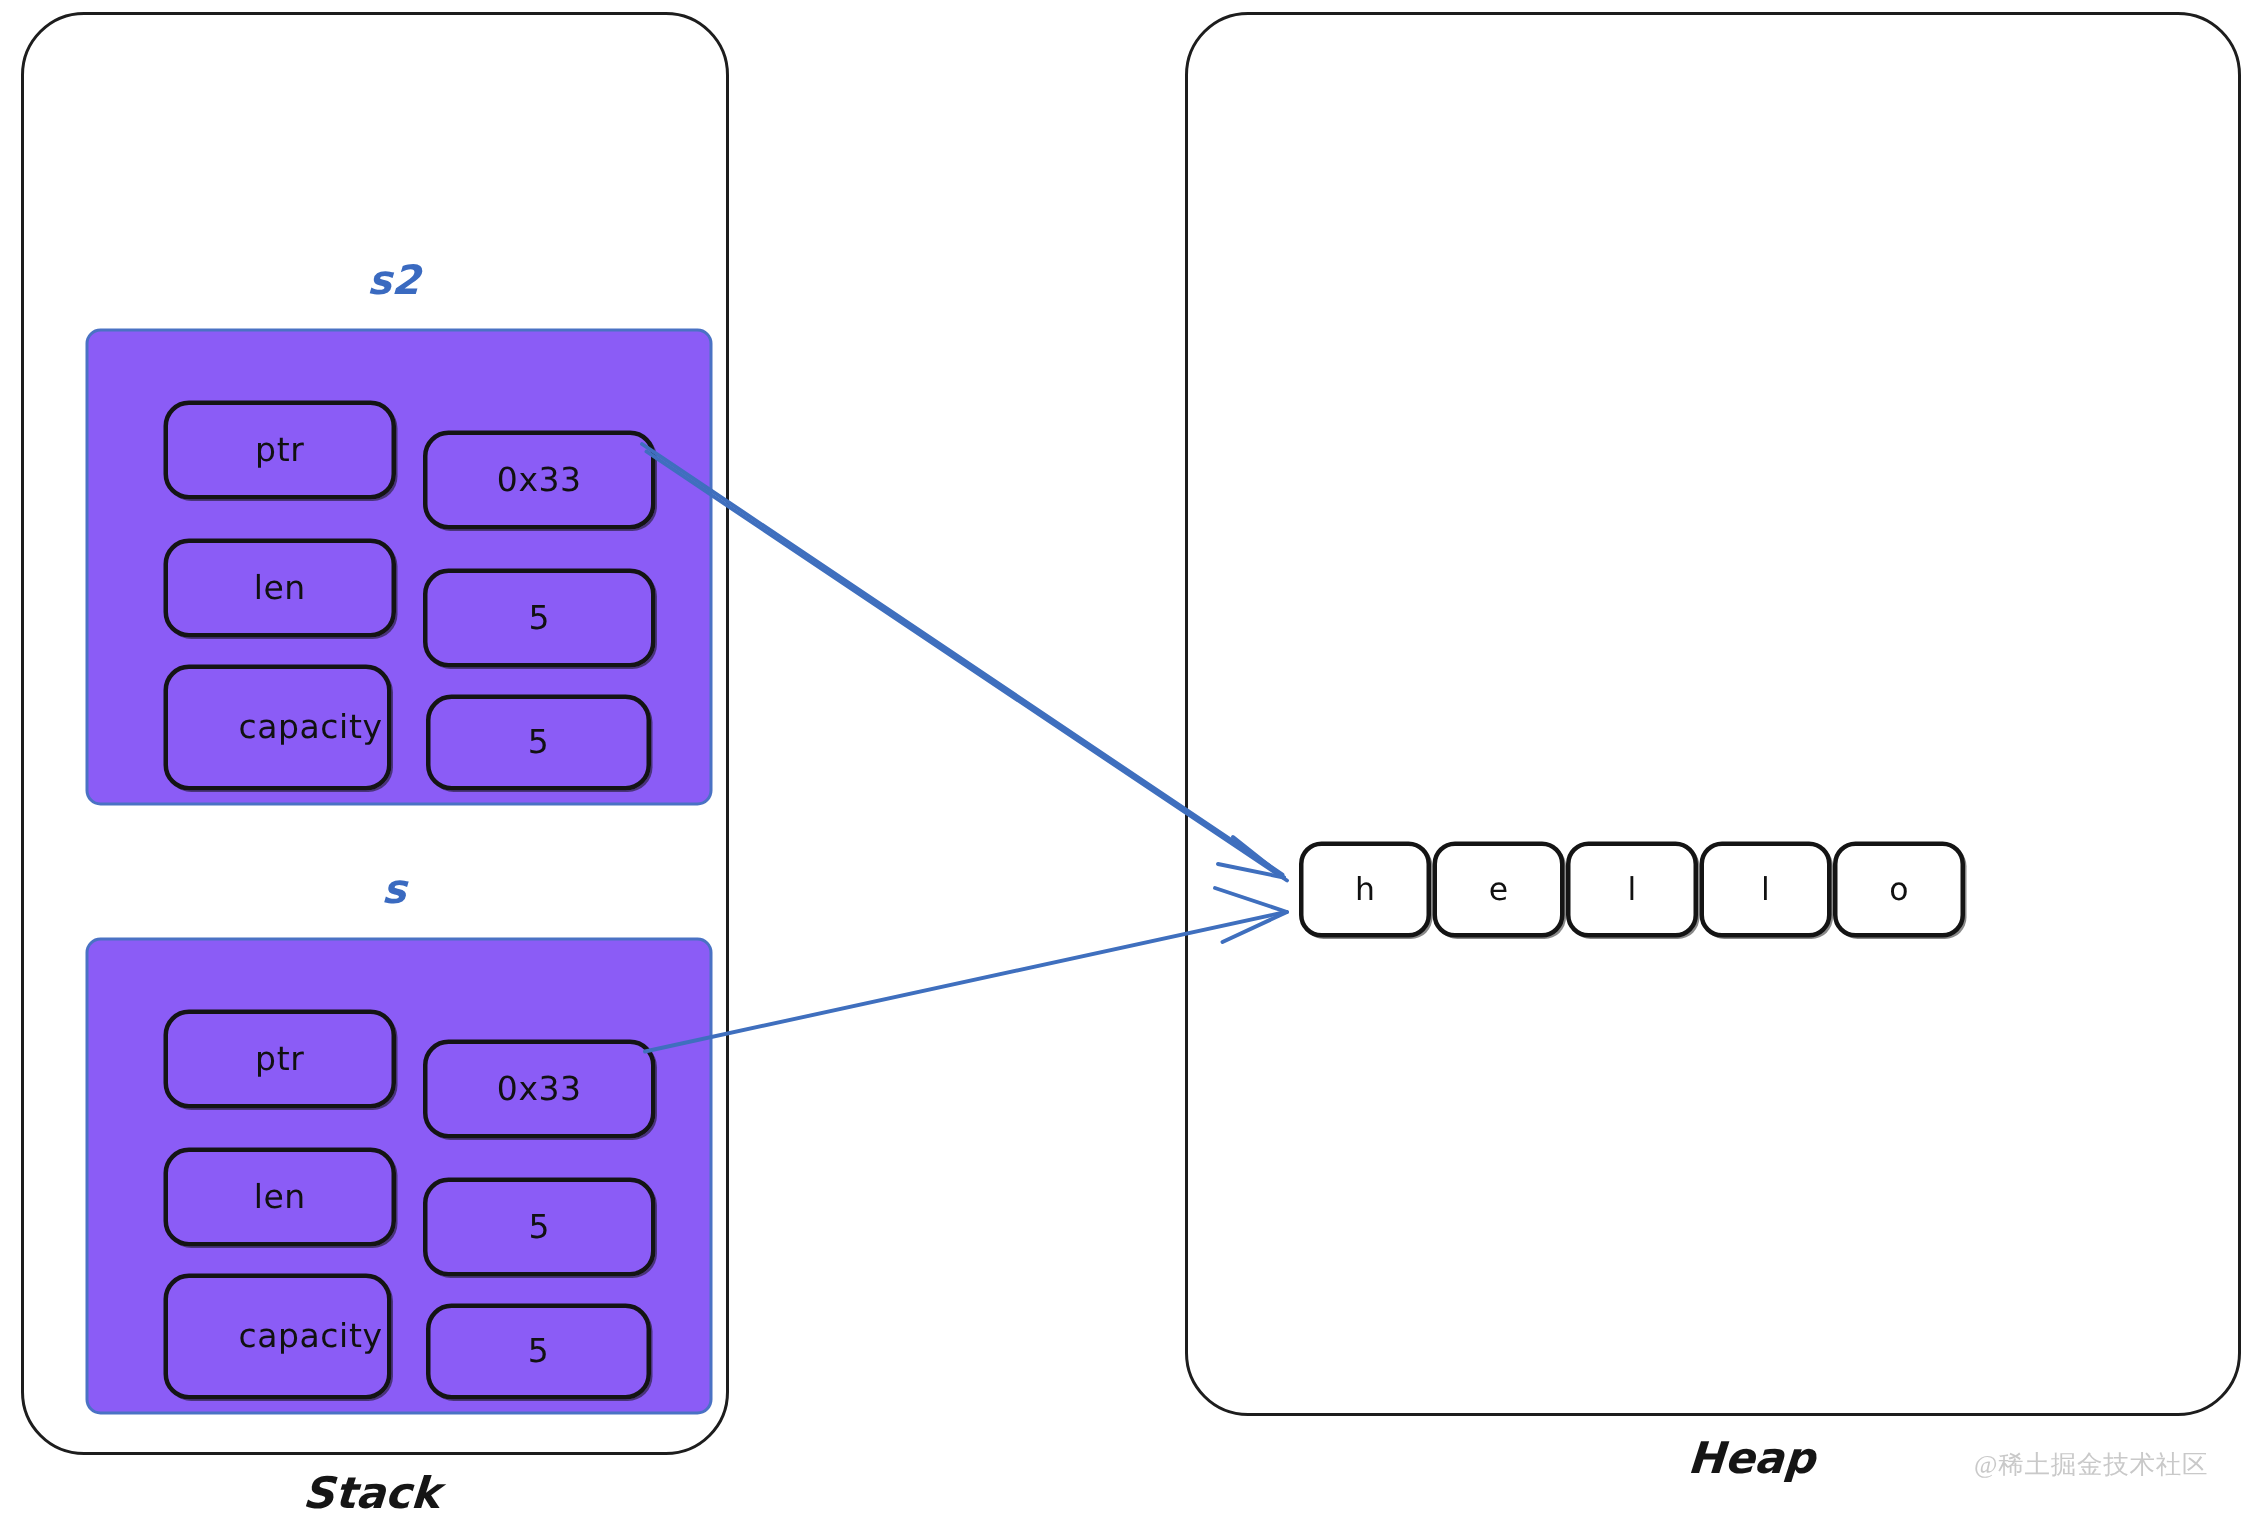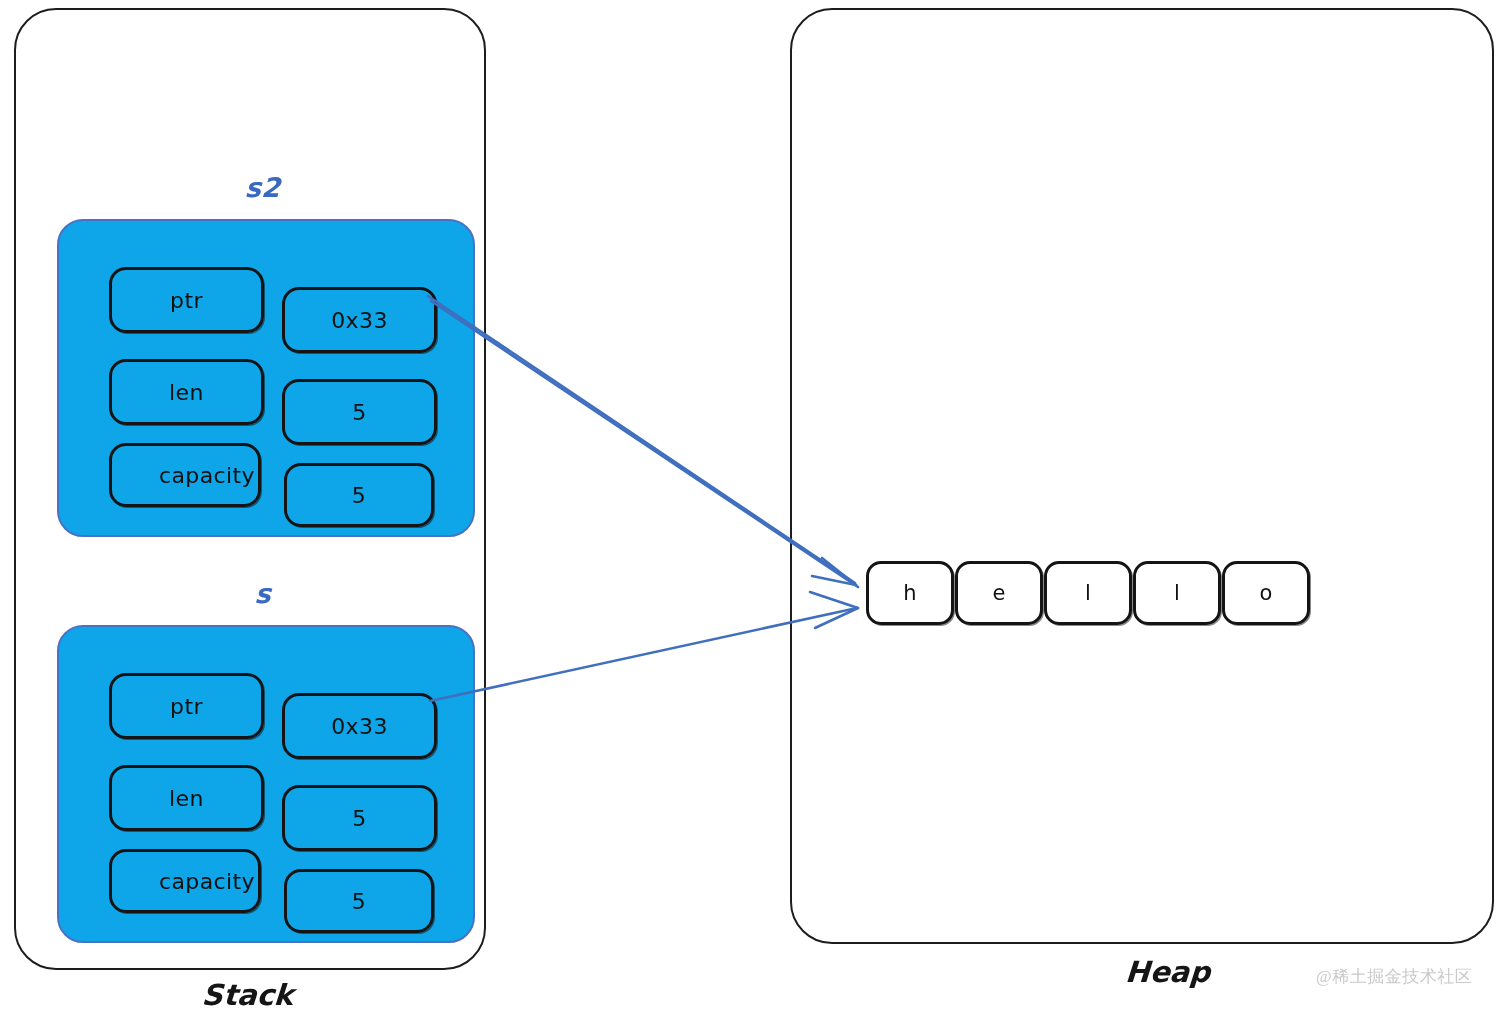--- a/index.html
+++ b/index.html
@@ -38,23 +38,23 @@
     text-align: center;
     font-style: italic;
     transform: skewX(-6deg);
   }
   #label-s2 { left: 180px; top: 172px; width: 170px; }
   #label-s  { left: 180px; top: 578px; width: 170px; }
 
   
   .struct-box {
     position: absolute;
-    background: #0ea5e9;
+    background: #8b5cf6;
     border: 2.5px solid #4a72c4;
-    border-radius: 26px;
+    border-radius: 10px;
     padding: 0;
   }
   #struct-s2 { left: 57px; top: 219px; width: 418px; height: 318px; }
   #struct-s  { left: 57px; top: 625px; width: 418px; height: 318px; }
 
   
   .field-row {
     position: absolute;
     display: flex;
     gap: 18px;
@@ -72,21 +72,21 @@
     align-items: center;
     justify-content: center;
     font-family: "DejaVu Sans", sans-serif;
     font-size: 22px;
     color: #111111;
     letter-spacing: 0.4px;
     box-shadow: 1.5px 1.5px 0 -0.5px rgba(20,20,20,0.55);
   }
   .cell-key  { width: 155px; height: 66px; }
   .cell-val  { width: 155px; height: 66px; margin-top: 20px; }
-  .row-cap .cell-key { width: 152px; height: 64px; padding-left: 44px; }
+  .row-cap .cell-key { width: 152px; height: 84px; padding-left: 44px; }
   .row-cap .cell-val { width: 150px; height: 64px; margin-left: 5px; }
 
   
   #heap-bytes {
     position: absolute;
     left: 866px;
     top: 561px;
     display: flex;
     gap: 1px;
   }

